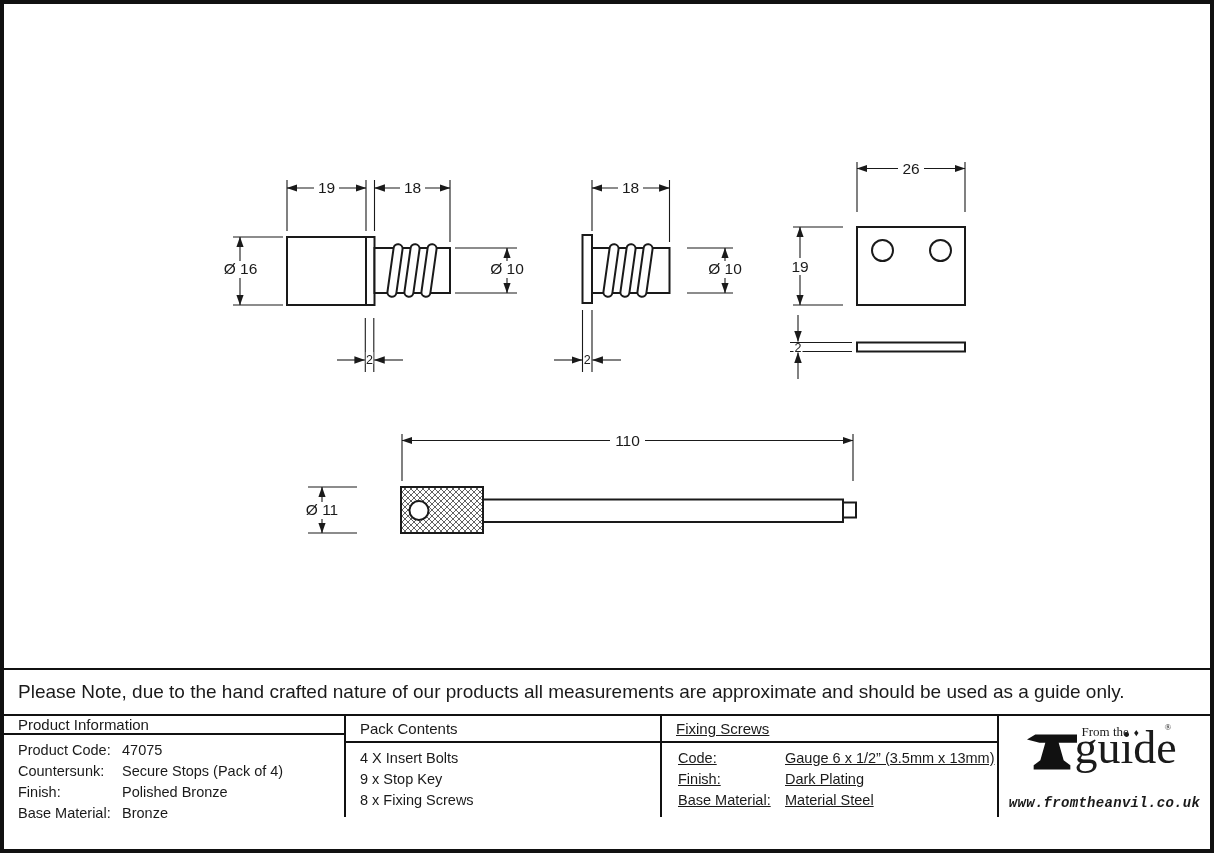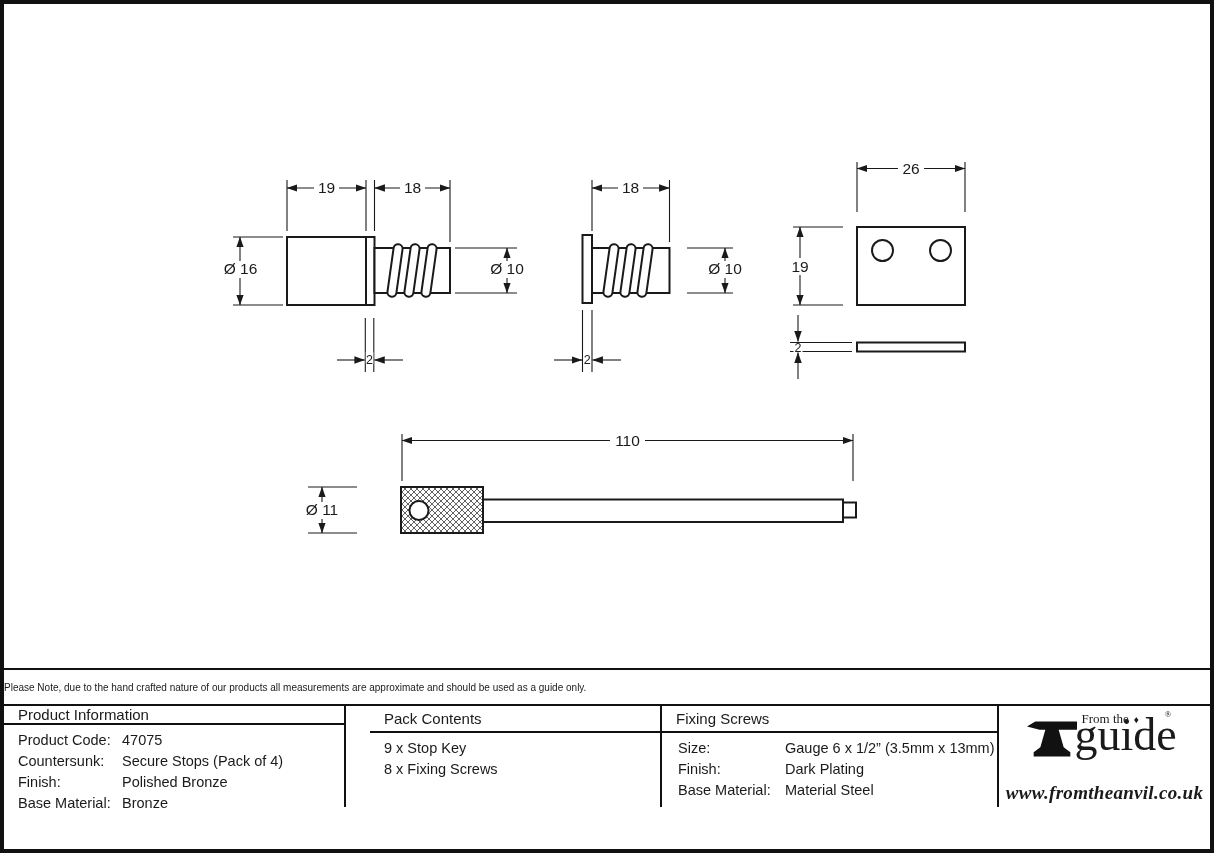--- a/index.html
+++ b/index.html
@@ -12,28 +12,28 @@
   .drawing-area { height:664px; position:relative; }
   .drawing-area svg { display:block; }
   svg text { font-family:"Liberation Sans", sans-serif; }
   .part { fill:#fff; stroke:#1a1a1a; stroke-width:2; }
   .dim  { stroke:#1a1a1a; stroke-width:1.1; fill:none; }
   .mask { fill:#fff; stroke:none; }
   .lbl  { font-size:15.5px; fill:#1a1a1a; text-anchor:middle; }
   .lbl-sm { font-size:12.5px; }
 
   .note-row {
-    height:38px; border-top:2px solid #111; border-bottom:2px solid #111;
-    display:flex; align-items:center; font-size:10px;
+    height:48px; border-top:2px solid #111; border-bottom:2px solid #111;
+    display:flex; align-items:center; padding-left:14px; font-size:19px;
   }
   .info-table { height:101px; display:flex; }
   .t-col { display:flex; flex-direction:column; border-right:2px solid #111; }
   .t-col.c1 { width:342px; }
-  .t-col.c2 { width:316px;padding-left:24px; }
-  .t-col.c3 { width:337px; }
+  .t-col.c2 { width:316px; }
+  .t-col.c3 { width:337px;text-decoration:underline; }
   .t-head {
     height:27px; border-bottom:2px solid #111;
     display:flex; align-items:center; padding-left:14px; font-size:15px;
   }
   .t-body { flex:1; padding:5px 0 0 14px; font-size:14.5px; line-height:21px; }
   .c3 .t-body { padding-left:16px; }
   .kv { display:flex;align-items:flex-end; }
   .kv .k { width:104px; flex:none; }
   .c3 .kv .k { width:107px; }
   .pc-list { list-style:none; }
@@ -48,22 +48,22 @@
     position:absolute; left:50px; top:2px;
     font-family:"Liberation Serif", serif; font-size:46px; line-height:1;
   }
   .from-the {
     position:absolute; left:57px; top:1px;
     font-family:"Liberation Serif", serif; font-size:13px; white-space:nowrap;
   }
   .from-the .diamond { font-size:10px; margin-left:5px; }
   .reg { position:absolute; left:140px; top:-1px; font-size:9px; font-family:"Liberation Serif", serif; }
   .logo-url {
-    font-family:Liberation Serif, serif; font-style:italic; font-weight:bold;
-    font-size:19px; letter-spacing:0.3px; margin-top:12px;
+    font-family:Liberation Mono, monospace; font-style:italic; font-weight:bold;
+    font-size:14px; letter-spacing:0.3px; margin-top:12px;
   }
 </style>
 </head>
 <body>
 
 <div class="page">
 
   <div class="drawing-area">
     <svg width="1206" height="664" viewBox="4 4 1206 664">
       <defs>
@@ -187,31 +187,32 @@
           <span class="k">Base Material:</span>
           <span class="v">Bronze</span>
         </div>
       </div>
     </div>
 
     <div class="t-col c2">
       <div class="t-head">Pack Contents</div>
       <div class="t-body">
         <ul class="pc-list">
+          <li>4 X Insert Bolts</li>
           <li>9 x Stop Key</li>
           <li>8 x Fixing Screws</li>
         </ul>
       </div>
     </div>
 
     <div class="t-col c3">
       <div class="t-head">Fixing Screws</div>
       <div class="t-body">
         <div class="kv">
-          <span class="k">Size:</span>
+          <span class="k">Code:</span>
           <span class="v">Gauge 6 x 1/2” (3.5mm x 13mm)</span>
         </div>
         <div class="kv">
           <span class="k">Finish:</span>
           <span class="v">Dark Plating</span>
         </div>
         <div class="kv">
           <span class="k">Base Material:</span>
           <span class="v">Material Steel</span>
         </div>

